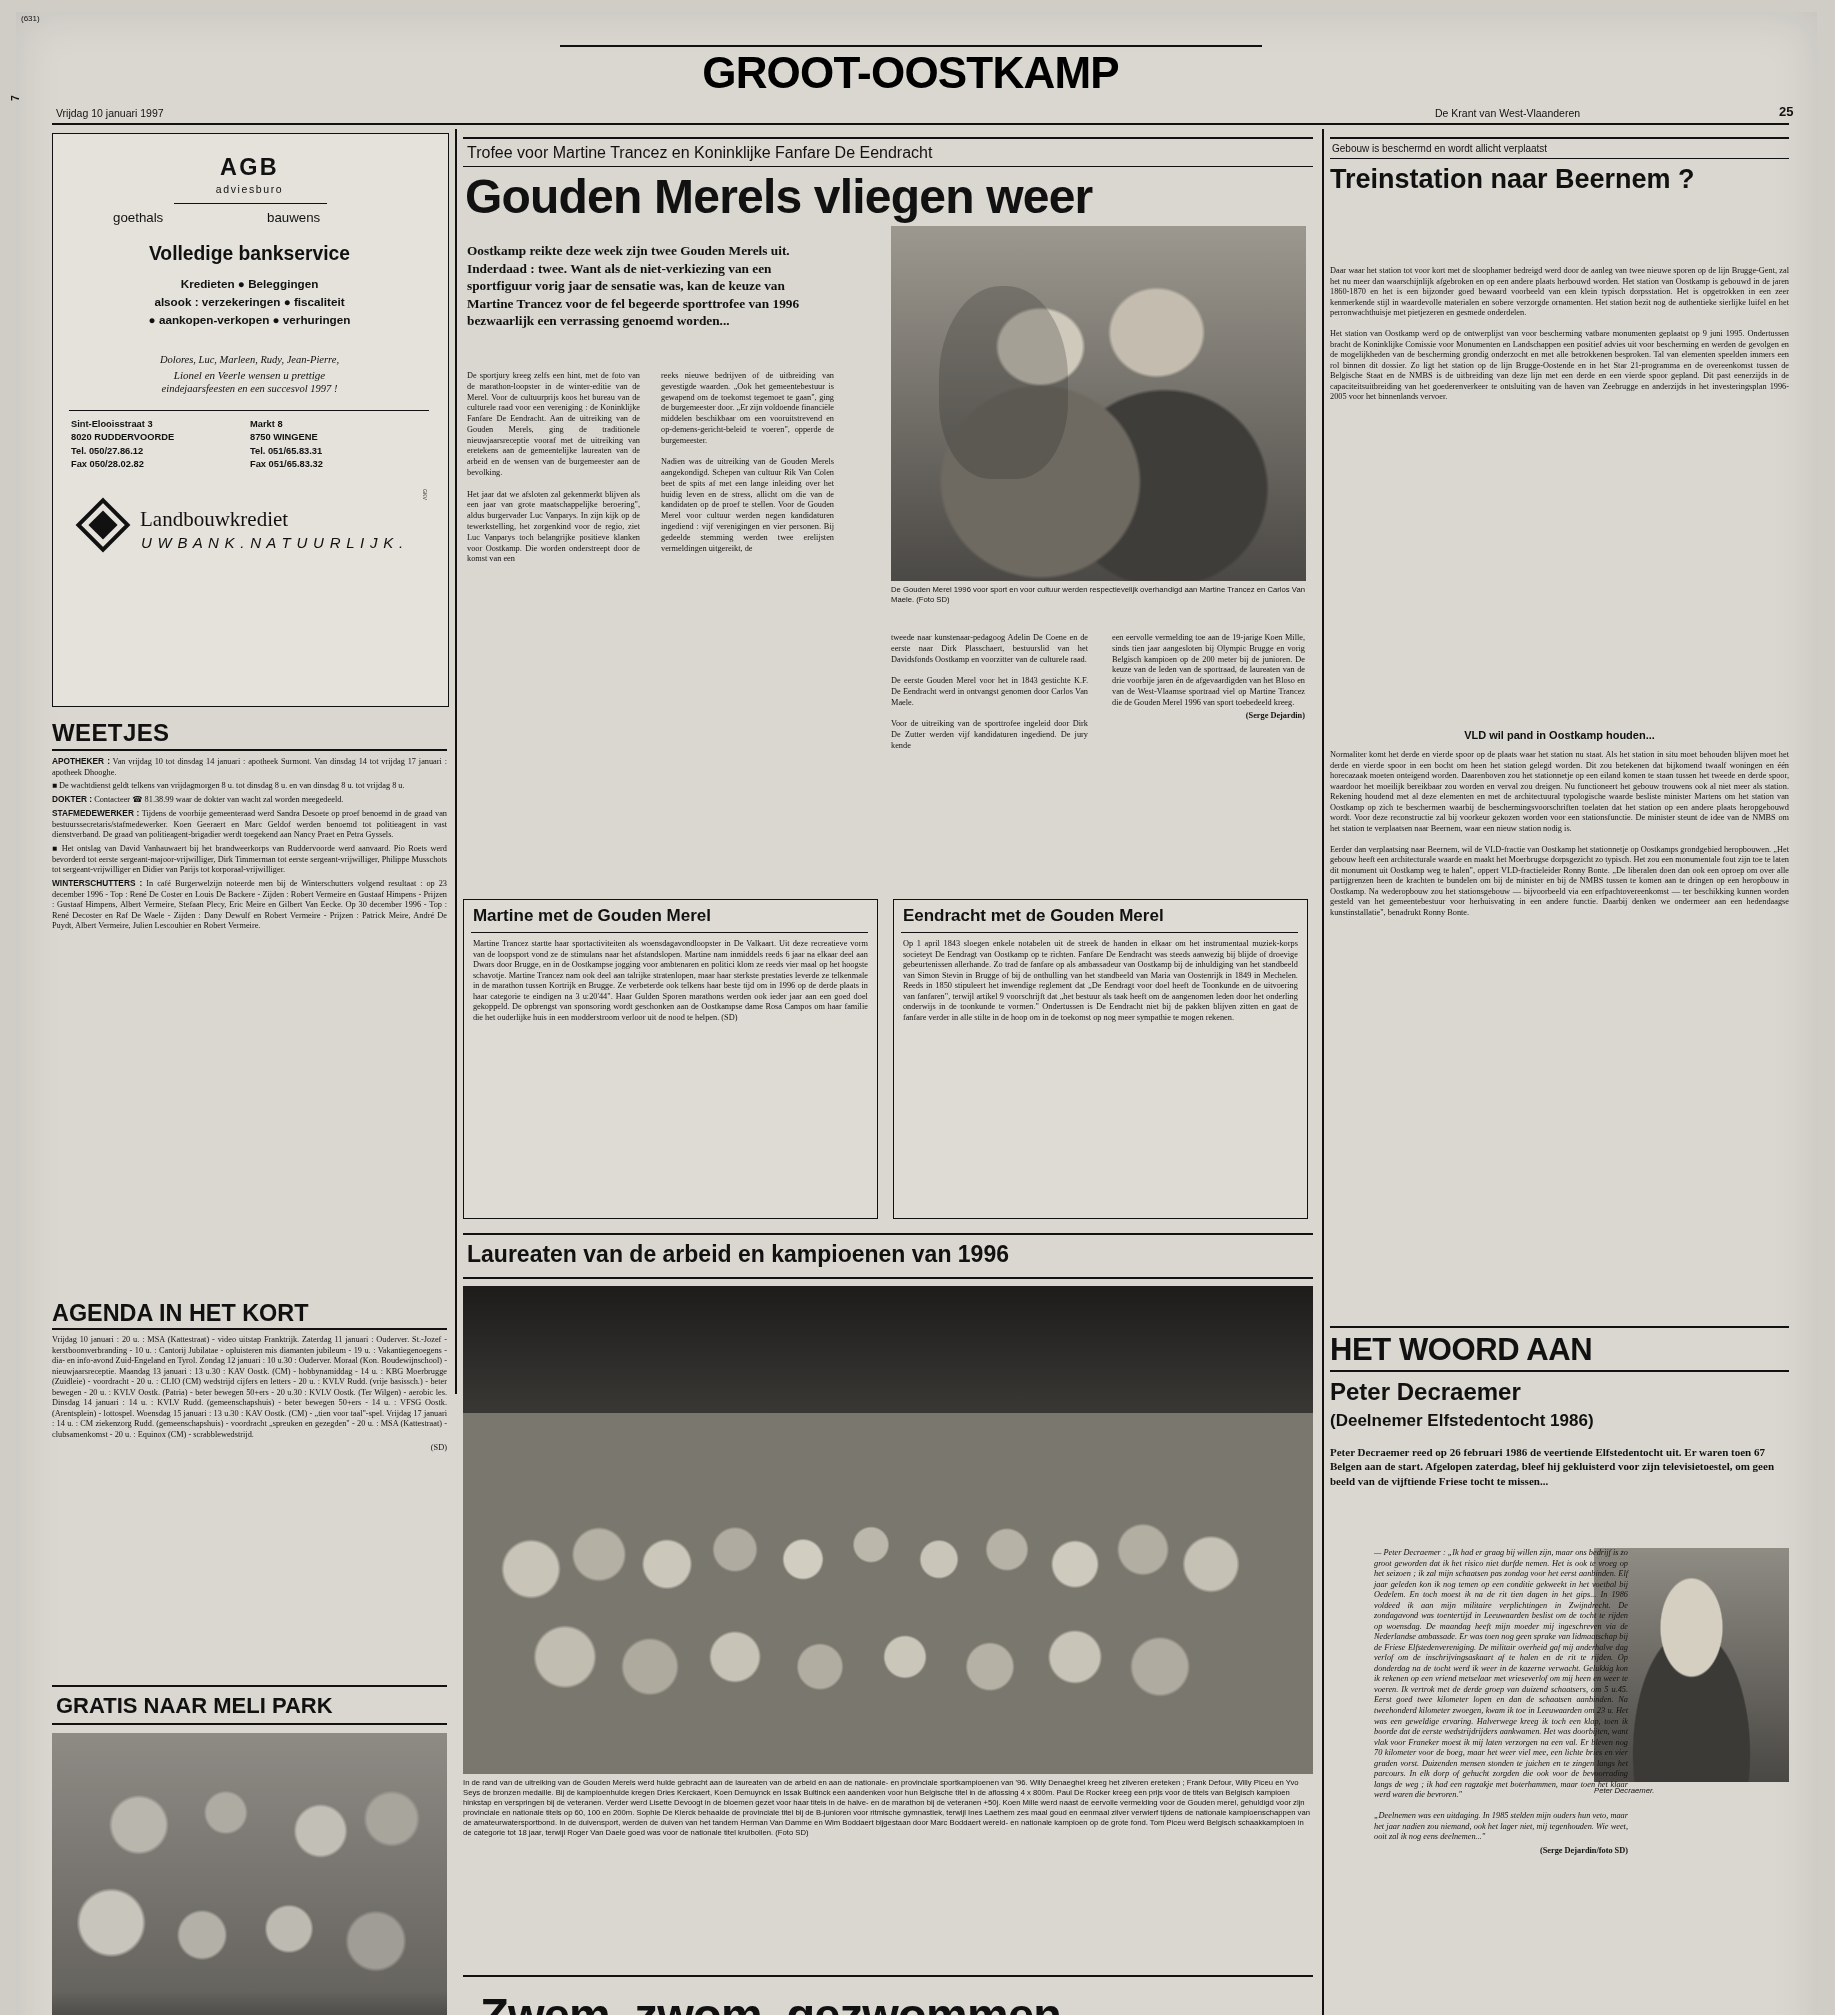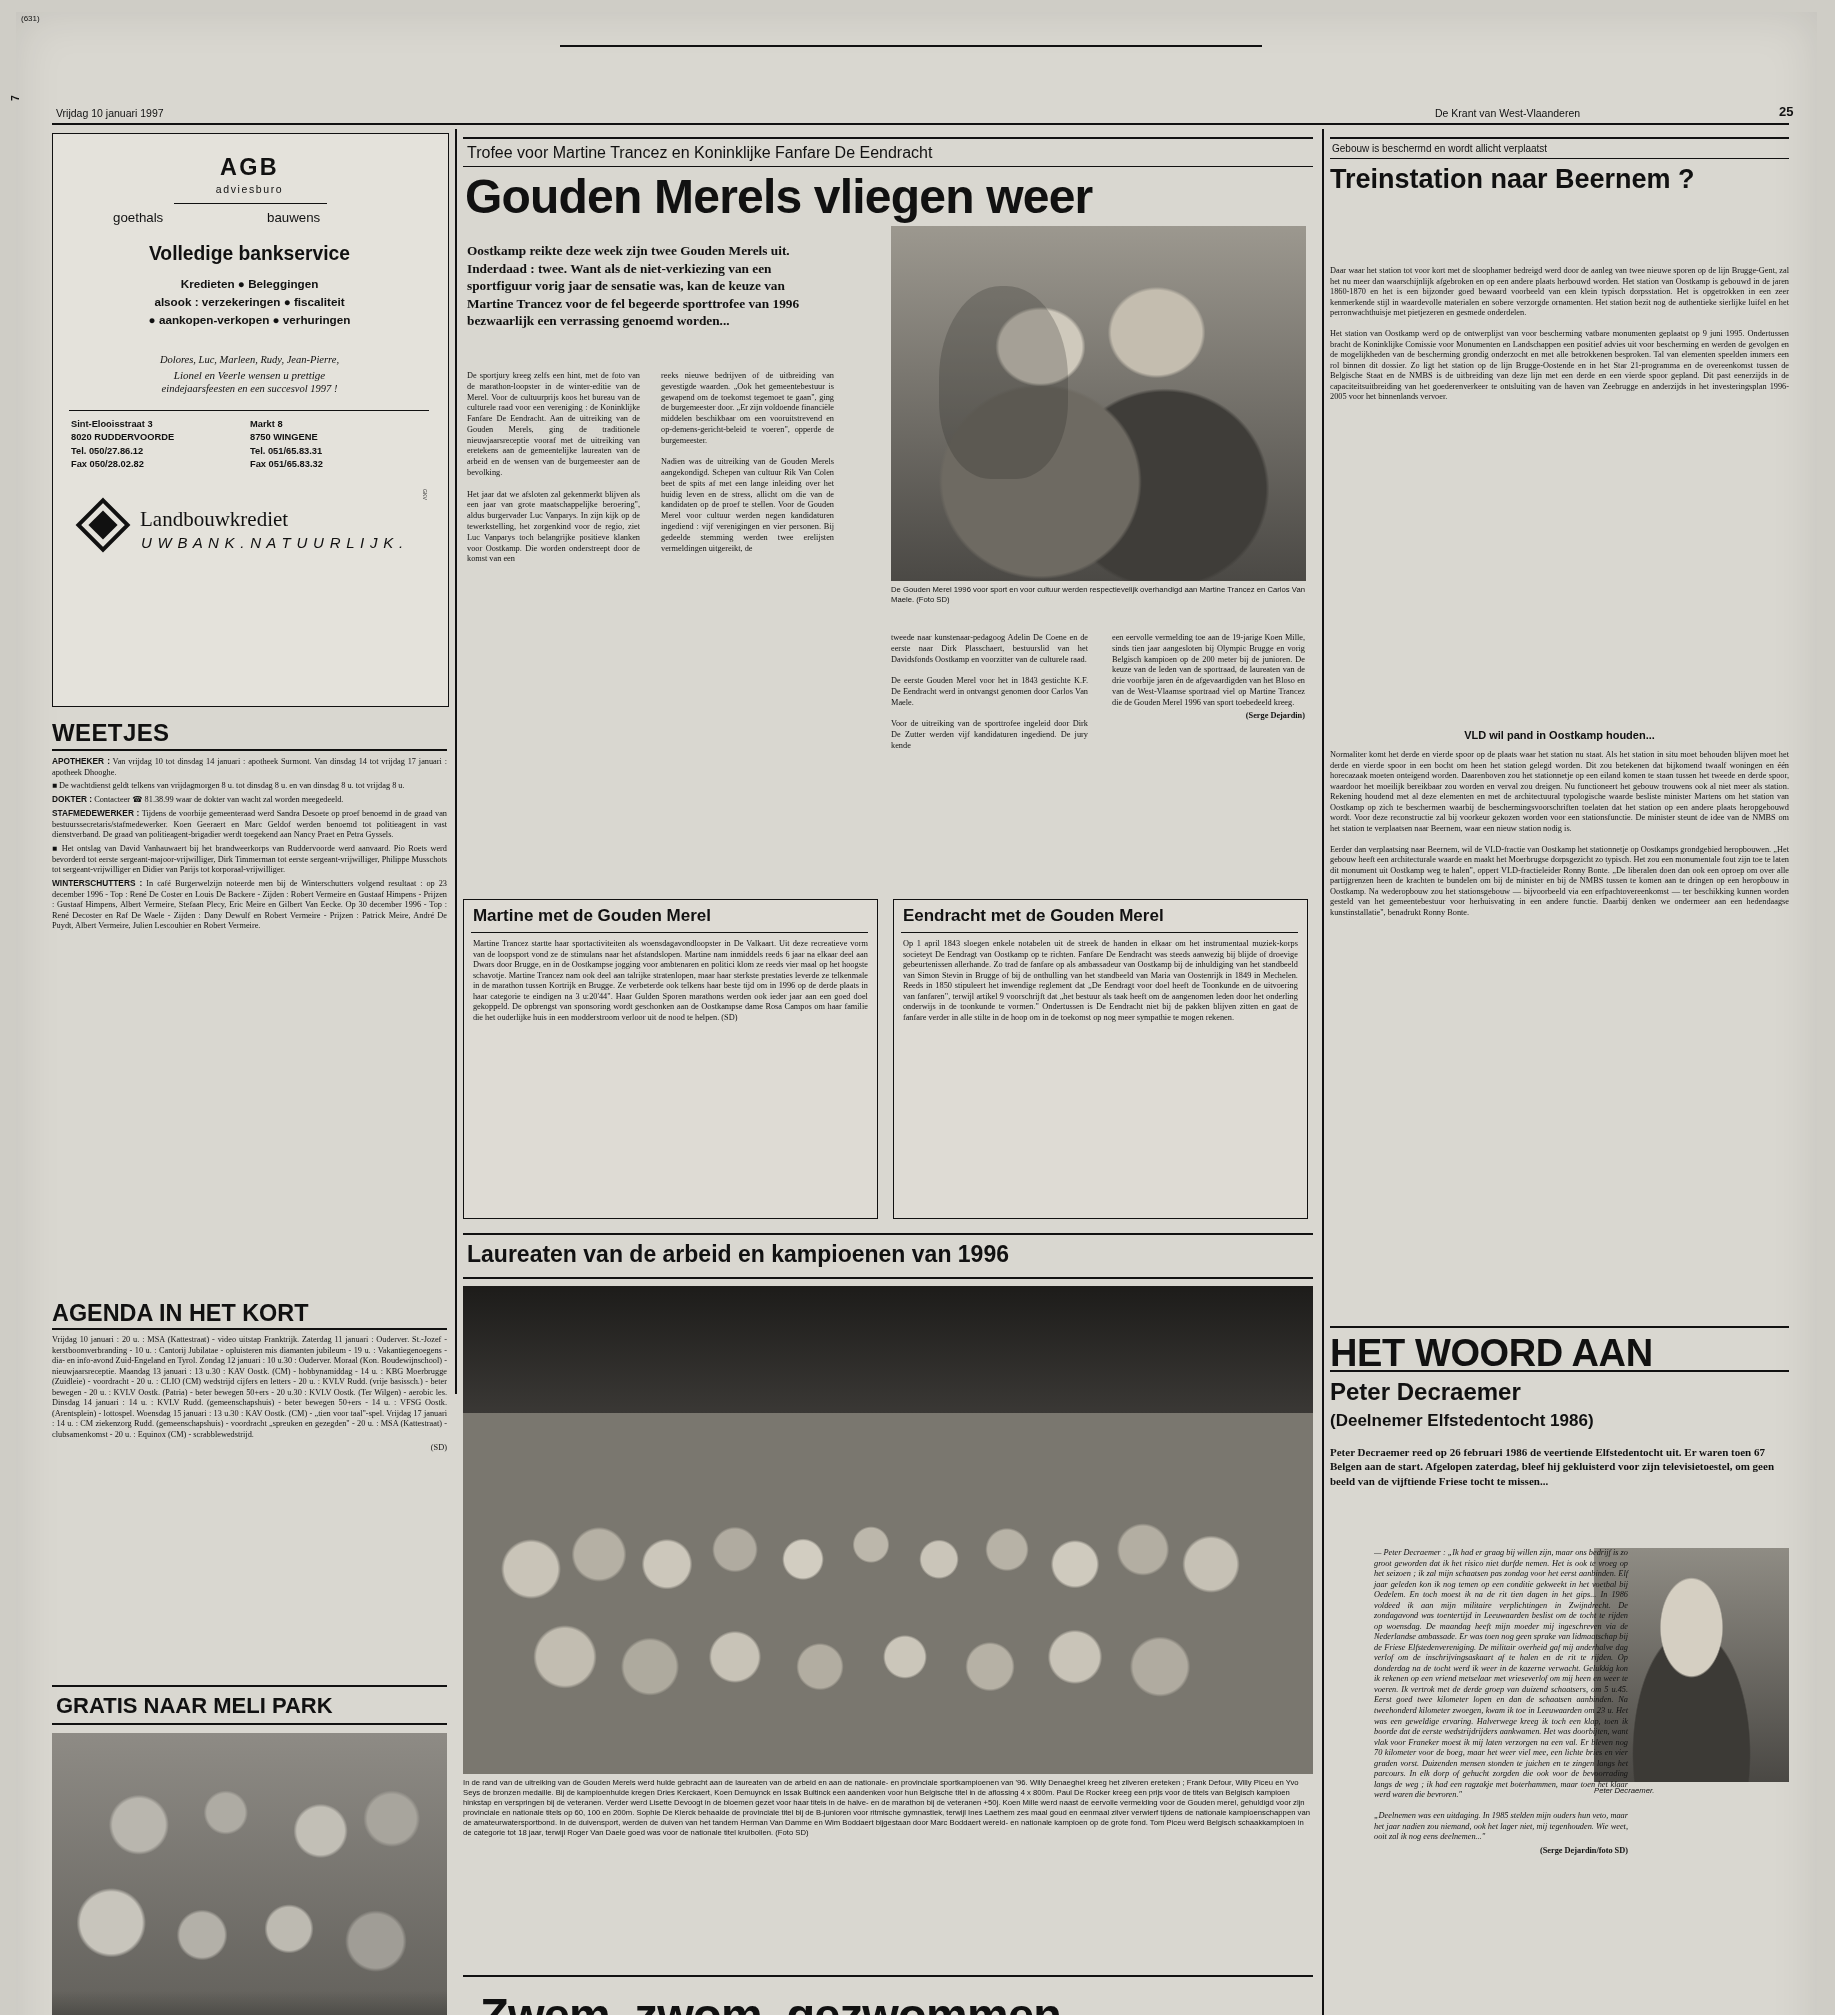--- a/index.html
+++ b/index.html
@@ -38,20 +38,21 @@
 </style>
 </head>
 <body>
 
 <div id="page">
   <div class="paper"></div>
 
   <div class="t sans" style="left:21px;top:13.7px;font-size:8px;">(631)</div>
   <div class="t sans b" style="left:8.9px;top:101px;font-size:10.5px;transform:rotate(-90deg);transform-origin:left top;">7</div>
 
+  <div class="t" id="masthead-title" style="left:560px;top:48px;width:701px;text-align:center;">GROOT-OOSTKAMP</div>
   <div class="t sans" style="left:56px;top:107px;font-size:10.5px;">Vrijdag 10 januari 1997</div>
   <div class="t sans" style="left:1435px;top:107px;font-size:10.5px;">De Krant van West-Vlaanderen</div>
   <div class="t sans b" style="left:1779px;top:104px;font-size:13px;">25</div>
 
   <div class="rule" style="left:560px;top:45px;width:702px;height:2px;"></div>
   <div class="rule" style="left:52px;top:123px;width:1737px;height:1.6px;"></div>
   <div class="rule" style="left:455px;top:129px;width:1.6px;height:1265px;"></div>
   <div class="rule" style="left:1322px;top:129px;width:1.6px;height:2410px;"></div>
 
   <div class="box" style="left:52px;top:133px;width:395px;height:572px;background:#e4e2db;">
@@ -249,21 +250,21 @@
 
   <div class="t sans b" style="left:1330px;top:729px;width:459px;text-align:center;font-size:11px;">VLD wil pand in Oostkamp houden...</div>
 
   <div style="position:absolute;left:1330px;top:750px;width:459px;">
     <div class="coltext" style="font-size:8.3px;line-height:1.27;white-space:pre-line;">Normaliter komt het derde en vierde spoor op de plaats waar het station nu staat. Als het station in situ moet behouden blijven moet het derde en vierde spoor in een bocht om heen het station gelegd worden. Dit zou betekenen dat bijkomend twaalf woningen en één horecazaak moeten onteigend worden. Daarenboven zou het stationnetje op een eiland komen te staan tussen het tweede en derde spoor, waardoor het moeilijk bereikbaar zou worden en verval zou dreigen. Nu functioneert het gebouw trouwens ook al niet meer als station. Rekening houdend met al deze elementen en met de architectuural typologische waarde besliste minister Martens om het station van Oostkamp op zich te beschermen waarbij de beschermingsvoorschriften toelaten dat het station op een andere plaats heropgebouwd wordt. Voor deze reconstructie zal bij voorkeur gekozen worden voor een stationsfunctie. De minister steunt de idee van de NMBS om het station te verplaatsen naar Beernem, waar een nieuw station nodig is.
 
 Eerder dan verplaatsing naar Beernem, wil de VLD-fractie van Oostkamp het stationnetje op Oostkamps grondgebied heropbouwen. „Het gebouw heeft een architecturale waarde en maakt het Moerbrugse dorpsgezicht zo typisch. Het zou een monumentale fout zijn toe te laten dit monument uit Oostkamp weg te halen", oppert VLD-fractieleider Ronny Bonte. „De liberalen doen dan ook een oproep om over alle partijgrenzen heen de krachten te bundelen om bij de minister en bij de NMBS tussen te komen aan te dringen op een heropbouw in Oostkamp. Na wederopbouw zou het stationsgebouw — bijvoorbeeld via een erfpachtovereenkomst — ter beschikking kunnen worden gesteld van het gemeentebestuur voor herhuisvating in een andere functie. Daarbij denken we ondermeer aan een hedendaagse kunstinstallatie", benadrukt Ronny Bonte.</div>
   </div>
 
   <div class="rule" style="left:1330px;top:1326px;width:459px;height:2px;"></div>
-  <div class="t sans b" style="left:1330px;top:1332px;font-size:38px;letter-spacing:-0.4px;text-align:right;">HET WOORD AAN</div>
+  <div class="t sans b" style="left:1330px;top:1332px;font-size:31px;letter-spacing:-0.4px;text-align:right;">HET WOORD AAN</div>
   <div class="rule" style="left:1330px;top:1370px;width:459px;height:2px;"></div>
   <div class="t sans b" style="left:1330px;top:1378px;font-size:24px;">Peter Decraemer</div>
   <div class="t sans b" style="left:1330px;top:1411px;font-size:17px;">(Deelnemer Elfstedentocht 1986)</div>
 
   <div style="position:absolute;left:1330px;top:1445px;width:459px;">
     <div class="coltext b" style="font-size:11px;line-height:1.3;text-align:left;">Peter Decraemer reed op 26 februari 1986 de veertiende Elfstedentocht uit. Er waren toen 67 Belgen aan de start. Afgelopen zaterdag, bleef hij gekluisterd voor zijn televisietoestel, om geen beeld van de vijftiende Friese tocht te missen...</div>
   </div>
 
   <div class="photo" style="left:1594px;top:1548px;width:195px;height:234px;background:#6d6b66;">
     <div class="ph-grad" style="background:

